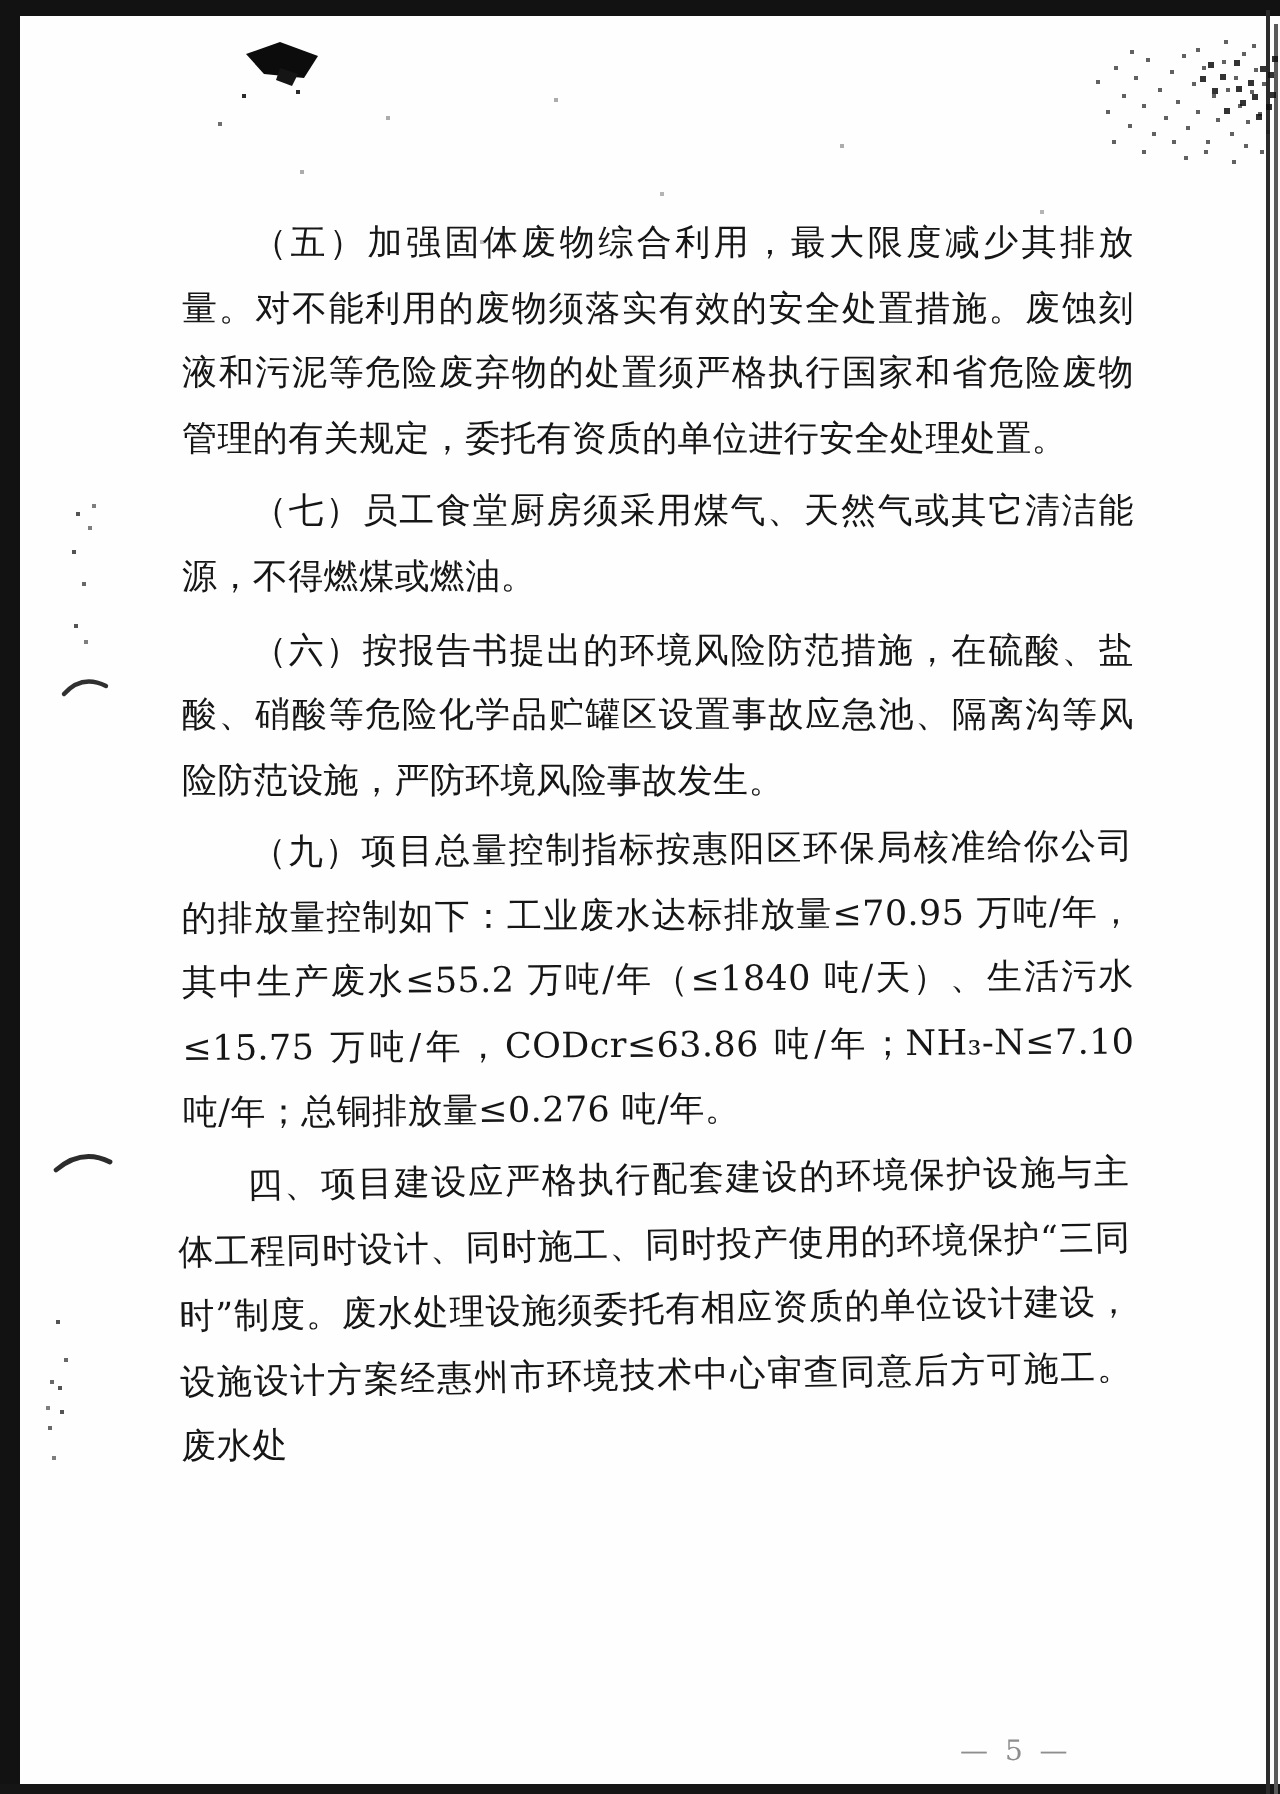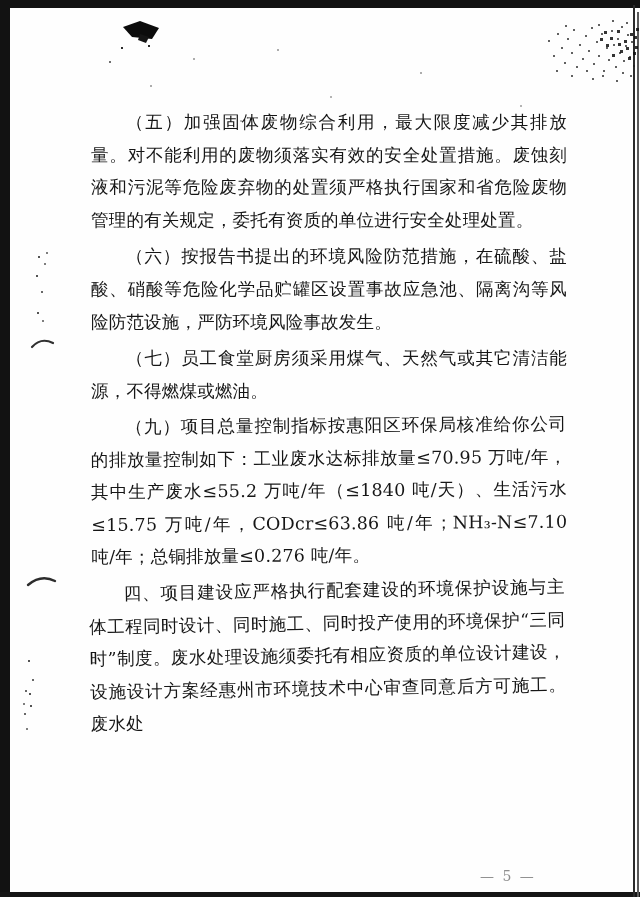--- a/index.html
+++ b/index.html
@@ -106,21 +106,21 @@
 
   <svg class="artifacts-svg" width="640" height="897" viewBox="0 0 640 897">
     <path d="M123,27 L140,21 L159,28 L152,39 L132,37 Z" fill="#0c0c0c"></path>
     <path d="M140,34 l9,3 -3,6 -8,-3 z" fill="#151515"></path>
     <path d="M32,347 Q41,337 53,343" stroke="#303030" stroke-width="2.2" fill="none" stroke-linecap="round"></path>
     <path d="M28,585 Q41,574 55,581" stroke="#2c2c2c" stroke-width="2.4" fill="none" stroke-linecap="round"></path>
   </svg>
 
   <main class="textcol">
     <p class="para">（五）加强固体废物综合利用，最大限度减少其排放量。对不能利用的废物须落实有效的安全处置措施。废蚀刻液和污泥等危险废弃物的处置须严格执行国家和省危险废物管理的有关规定，委托有资质的单位进行安全处理处置。</p>
+    <p class="para">（七）员工食堂厨房须采用煤气、天然气或其它清洁能源，不得燃煤或燃油。</p>
     <p class="para">（六）按报告书提出的环境风险防范措施，在硫酸、盐酸、硝酸等危险化学品贮罐区设置事故应急池、隔离沟等风险防范设施，严防环境风险事故发生。</p>
-    <p class="para">（七）员工食堂厨房须采用煤气、天然气或其它清洁能源，不得燃煤或燃油。</p>
     <p class="para tilt-a">（九）项目总量控制指标按惠阳区环保局核准给你公司的排放量控制如下：工业废水达标排放量≤70.95 万吨/年，其中生产废水≤55.2 万吨/年（≤1840 吨/天）、生活污水≤15.75 万吨/年，CODcr≤63.86 吨/年；NH₃-N≤7.10 吨/年；总铜排放量≤0.276 吨/年。</p>
     <p class="para tilt-b">四、项目建设应严格执行配套建设的环境保护设施与主体工程同时设计、同时施工、同时投产使用的环境保护“三同时”制度。废水处理设施须委托有相应资质的单位设计建设，设施设计方案经惠州市环境技术中心审查同意后方可施工。废水处</p>
   </main>
 
   <div class="pagenum">— 5 —</div>
 
 </div>
 
 </body></html>

